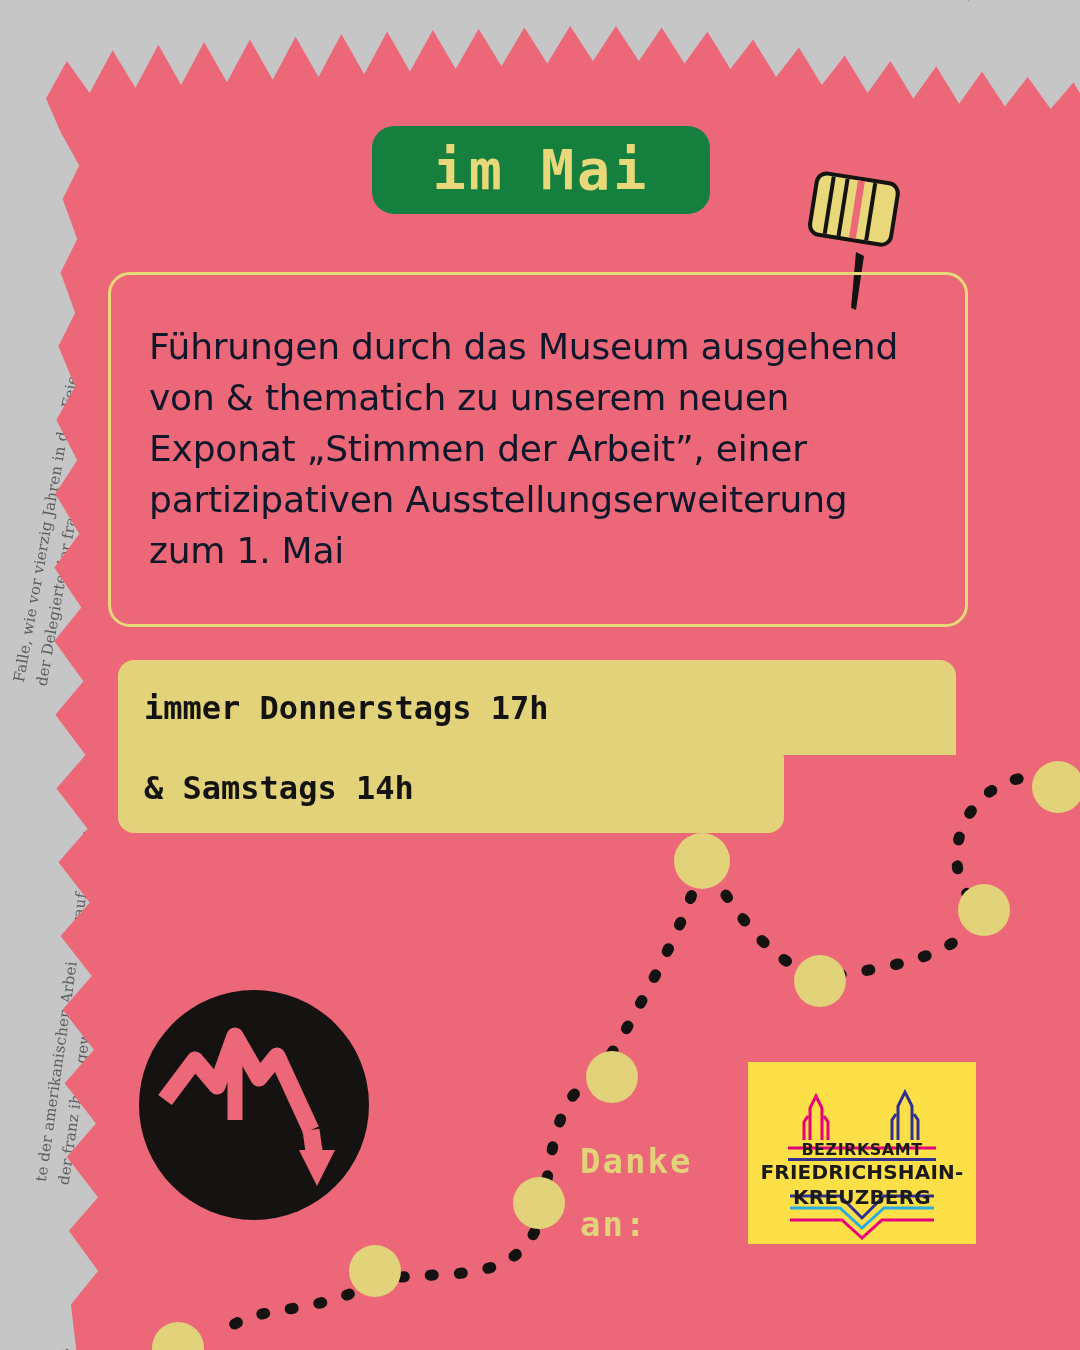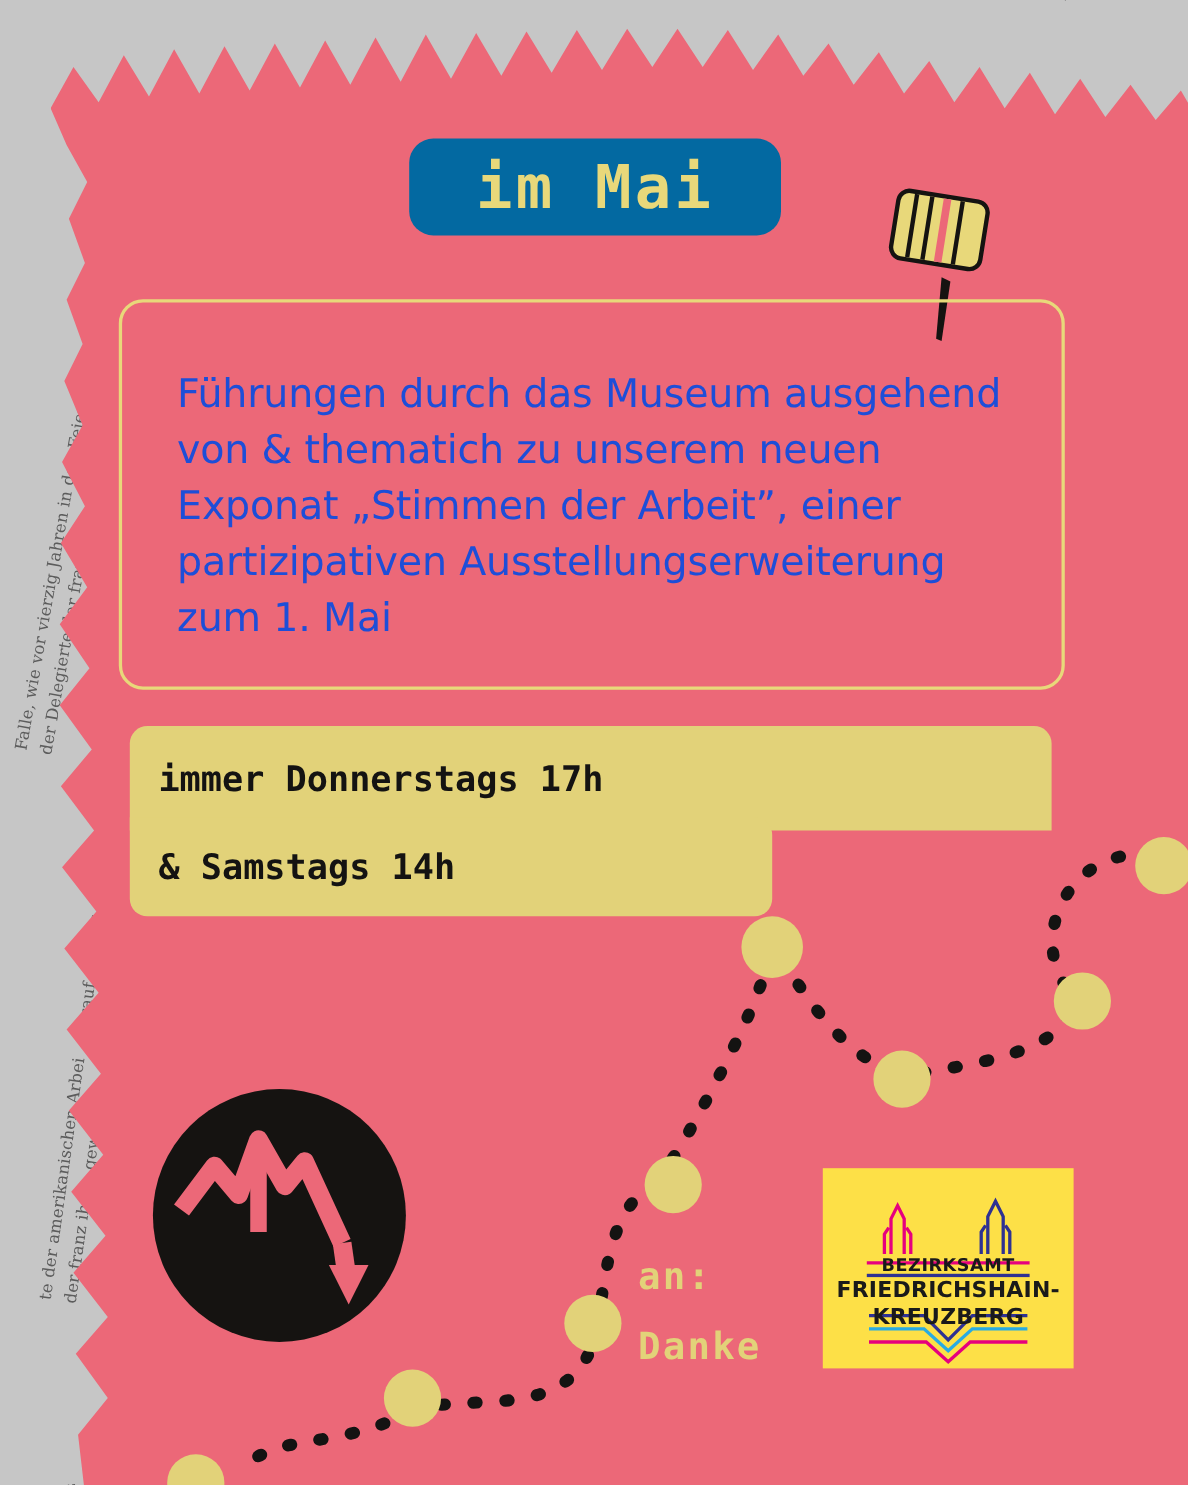--- a/index.html
+++ b/index.html
@@ -93,21 +93,21 @@
     );
   }
 
   
   .chip-dark {
     position: absolute;
     left: 372px;
     top: 126px;
     width: 338px;
     height: 88px;
-    background: #0369a1;
+    background: #15803d;
     border-radius: 22px;
     display: flex;
     align-items: center;
     justify-content: center;
   }
   .chip-dark span {
     color: #e8d87a;
     font-family: "DejaVu Sans Mono", monospace;
     font-weight: bold;
     font-size: 55px;
@@ -120,22 +120,22 @@
     left: 108px;
     top: 272px;
     width: 860px;
     height: 355px;
     border: 3px solid #e8d87a;
     border-radius: 22px;
     box-sizing: border-box;
     padding: 42px 34px 0 34px;
   }
   .body-box p {
-    margin: 16px;
-    color: #1d4ed8;
+    margin: 4px;
+    color: #0f172a;
     font-family: "DejaVu Sans", sans-serif;
     font-size: 36px;
     line-height: 1.42;
     letter-spacing: -0.2px;
   }
 
   
   .time-banner {
     position: absolute;
     left: 118px;
@@ -162,21 +162,21 @@
     left: 0;
     top: 0;
     width: 838px;
     height: 95px;
     border-bottom-right-radius: 0;
     border-bottom-left-radius: 0;
   }
   .time-row-2 {
     left: 0;
     top: 83px;
-    width: 584px;
+    width: 666px;
     height: 90px;
     border-top-left-radius: 0;
   }
 
   
   .path-svg {
     position: absolute;
     left: 0;
     top: 740px;
     width: 1080px;
@@ -298,22 +298,22 @@
     <svg viewBox="0 0 230 230" width="230" height="230">
       <path d="M26 110 L56 70 L78 96 L96 46 L120 88 L138 66 L172 140" fill="none" stroke="#ec6878" stroke-width="17" stroke-linejoin="round"></path>
       <path d="M96 46 L96 130" fill="none" stroke="#ec6878" stroke-width="15"></path>
       <path d="M172 140 L176 168" fill="none" stroke="#ec6878" stroke-width="17"></path>
       <polygon points="160,160 196,160 178,196" fill="#ec6878"></polygon>
       <path d="M26 110 L56 70 L78 96 L96 46 L96 132 L60 132 Z" fill="#ec6878" opacity="0"></path>
     </svg>
   </div>
 
   <div class="danke">
+    <div>Danke</div>
     <div>an:</div>
-    <div>Danke</div>
   </div>
 
   <div class="sponsor">
     <svg viewBox="0 0 228 182" width="228" height="182">
 
       <g stroke="#e6007e" stroke-width="3" fill="none">
         <path d="M62 78 L62 46 L68 34 L74 46 L74 78"></path>
         <path d="M56 78 L56 60 L60 54"></path>
         <path d="M80 78 L80 60 L76 54"></path>
         <path d="M40 86 L188 86"></path>

